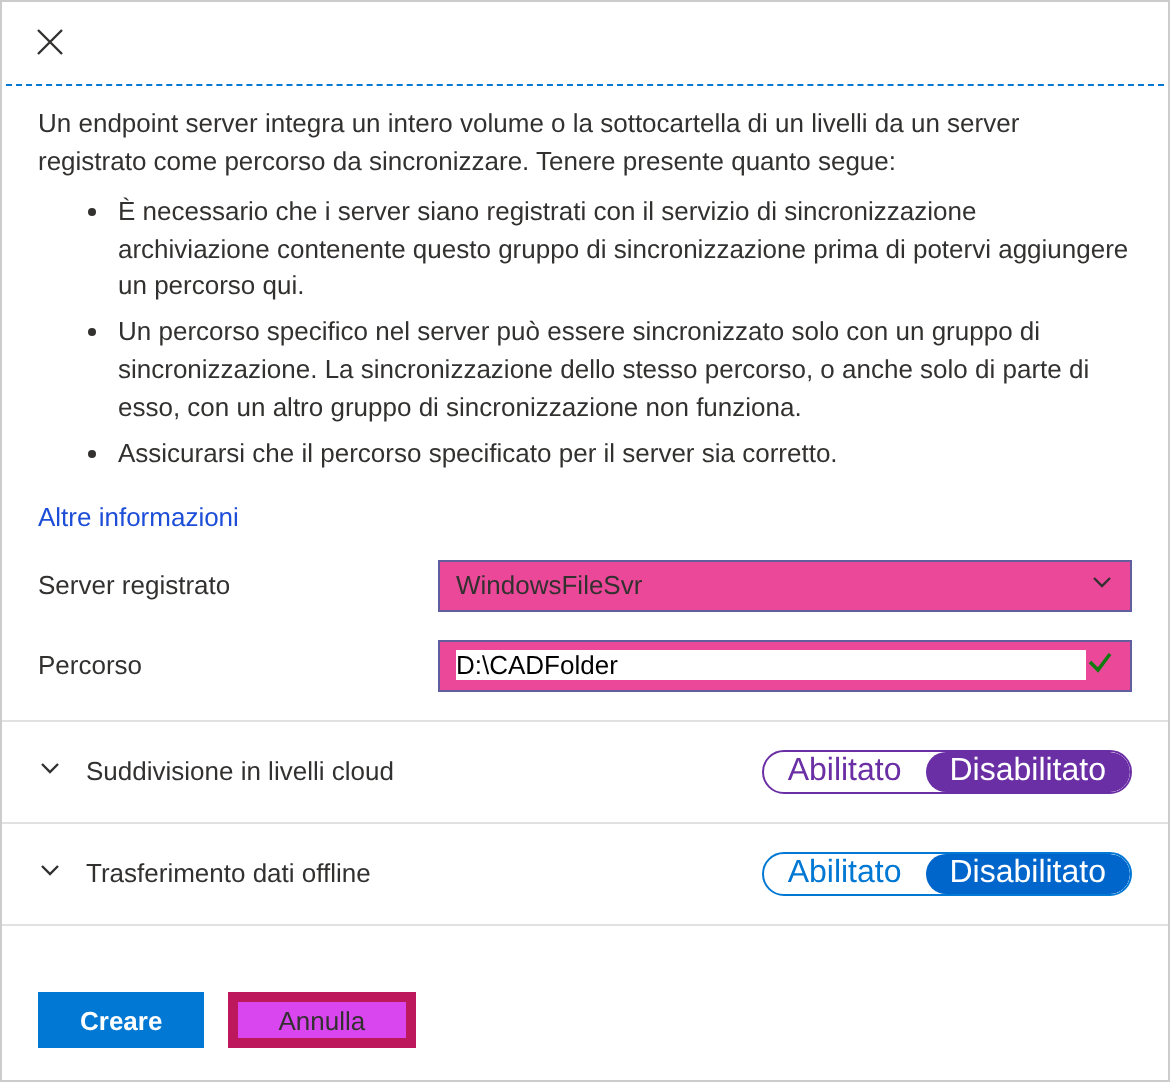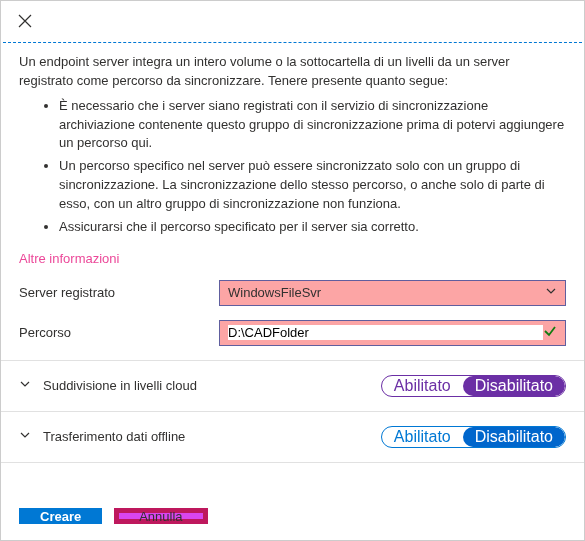--- a/index.html
+++ b/index.html
@@ -31,36 +31,36 @@
     margin: 0 2px 10px 2px;
   }
   .content {
     padding: 0 18px 0 18px;
     flex: 1;
     overflow: hidden;
   }
   .intro { line-height: 1.45; margin-bottom: 6px; }
   ul.bullets { list-style: disc; padding-left: 40px; margin-bottom: 8px; }
   ul.bullets li { line-height: 1.45; margin-bottom: 4px; }
-  .link { color: #ec4899; cursor: pointer; margin: 6px 0 14px 0; display:inline-block; }
+  .link { color: #1d4ed8; cursor: pointer; margin: 6px 0 14px 0; display:inline-block; }
   .form-row {
     display: flex;
     align-items: center;
     margin-bottom: 14px;
   }
   .form-row label { width: 200px; }
   .select-wrap, .input-wrap {
     flex: 1;
     border: 1px solid #605e9e;
     height: 26px;
     display: flex;
     align-items: center;
     padding: 0 8px;
     position: relative;
-    background: #fca5a5;
+    background: #ec4899;
   }
   .select-wrap { justify-content: space-between; }
   .chev-icon { width:12px; height:12px; }
   .input-wrap input {
     border: none; outline: none; width: 100%; font-size: 13px; font-family: inherit;
   }
   .check-icon { width:14px; height:14px; }
   .section-sep {
     border: none;
     border-top: 1px solid #e1e1e1;
@@ -101,21 +101,21 @@
   .toggle-group.purple { border-color: #6b2fa5; }
   .toggle-group.purple .opt.enabled { color: #6b2fa5; }
   .toggle-group.blue { border-color: #0078d4; }
   .toggle-group.blue .opt.enabled { color: #0078d4; }
   .footer {
     padding: 14px 18px 16px 18px;
     display: flex;
     gap: 12px;
   }
   .btn {
-    height: 16px;
+    height: 28px;
     padding: 0 20px;
     font-size: 13px;
     font-family: inherit;
     cursor: pointer;
     display: inline-flex;
     align-items: center;
     justify-content: center;
   }
   .btn-primary {
     background: #0078d4;

